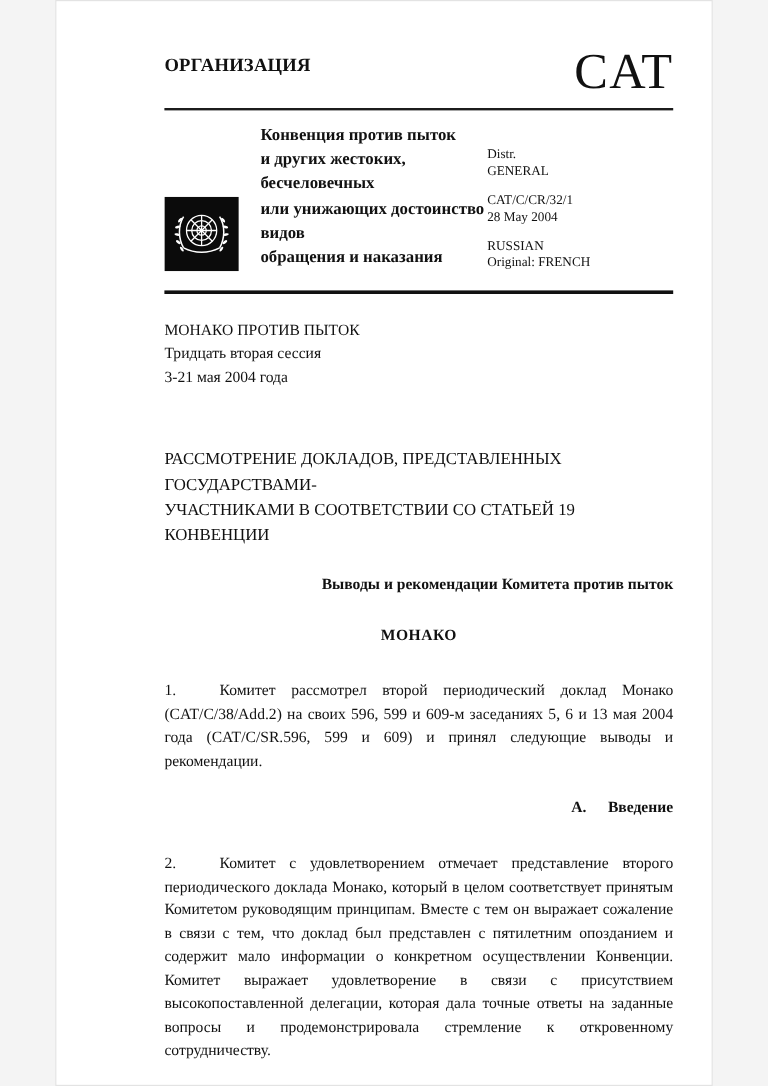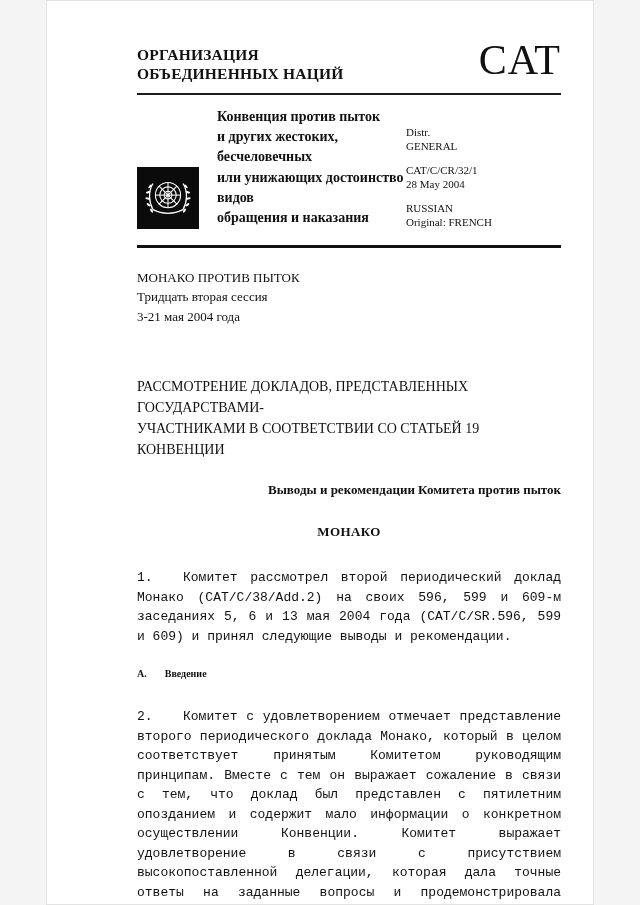--- a/index.html
+++ b/index.html
@@ -28,36 +28,35 @@
   .conv{margin-left:18px;flex:1;font-size:14px;font-weight:bold;line-height:1.45;padding-top:2px;}
   .distr{width:155px;flex:0 0 155px;font-size:11px;line-height:14px;padding-top:4px;}
   .distr .gap{height:10px;}
   
   .session{margin-top:20px;font-size:13px;line-height:1.5;}
   
   .doc-title{margin-top:50px;text-align:left;font-size:14px;font-weight:normal;line-height:1.5;}
   .subtitle{margin-top:22px;text-align:right;font-size:13px;font-weight:bold;}
   .country{margin-top:26px;text-align:center;font-size:13px;font-weight:bold;letter-spacing:.4px;}
   
-  .para{margin:28px 0 0 0;font-size:13px;line-height:1.5;text-align:justify;font-family:Liberation Mono, monospace;}
+  .para{margin:28px 0 0 0;font-size:13px;line-height:1.5;text-align:justify;}
   .pnum{display:inline-block;width:46px;}
-  .section{margin-top:22px;text-align:left;font-size:10px;font-weight:bold;}
+  .section{margin-top:22px;text-align:right;font-size:13px;font-weight:bold;}
   .sec-label{margin-right:18px;}
   
   .footer{position:absolute;left:90px;top:818px;font-size:13px;white-space:pre;}
 </style>
 </head>
 <body>
 
 <div class="page">
 
   <div class="topbar">
     <div class="org">
       <div>ОРГАНИЗАЦИЯ</div>
-      <div>ОБЪЕДИНЕННЫХ НАЦИЙ</div>
     </div>
     <div class="doccode">CAT</div>
   </div>
 
   <div class="rule rule-thin"></div>
 
   <div class="masthead">
     <div class="emblem">
       <svg viewBox="0 0 64 64" width="62" height="62" aria-hidden="true">
         <rect width="64" height="64" fill="#0b0b0b"></rect>

